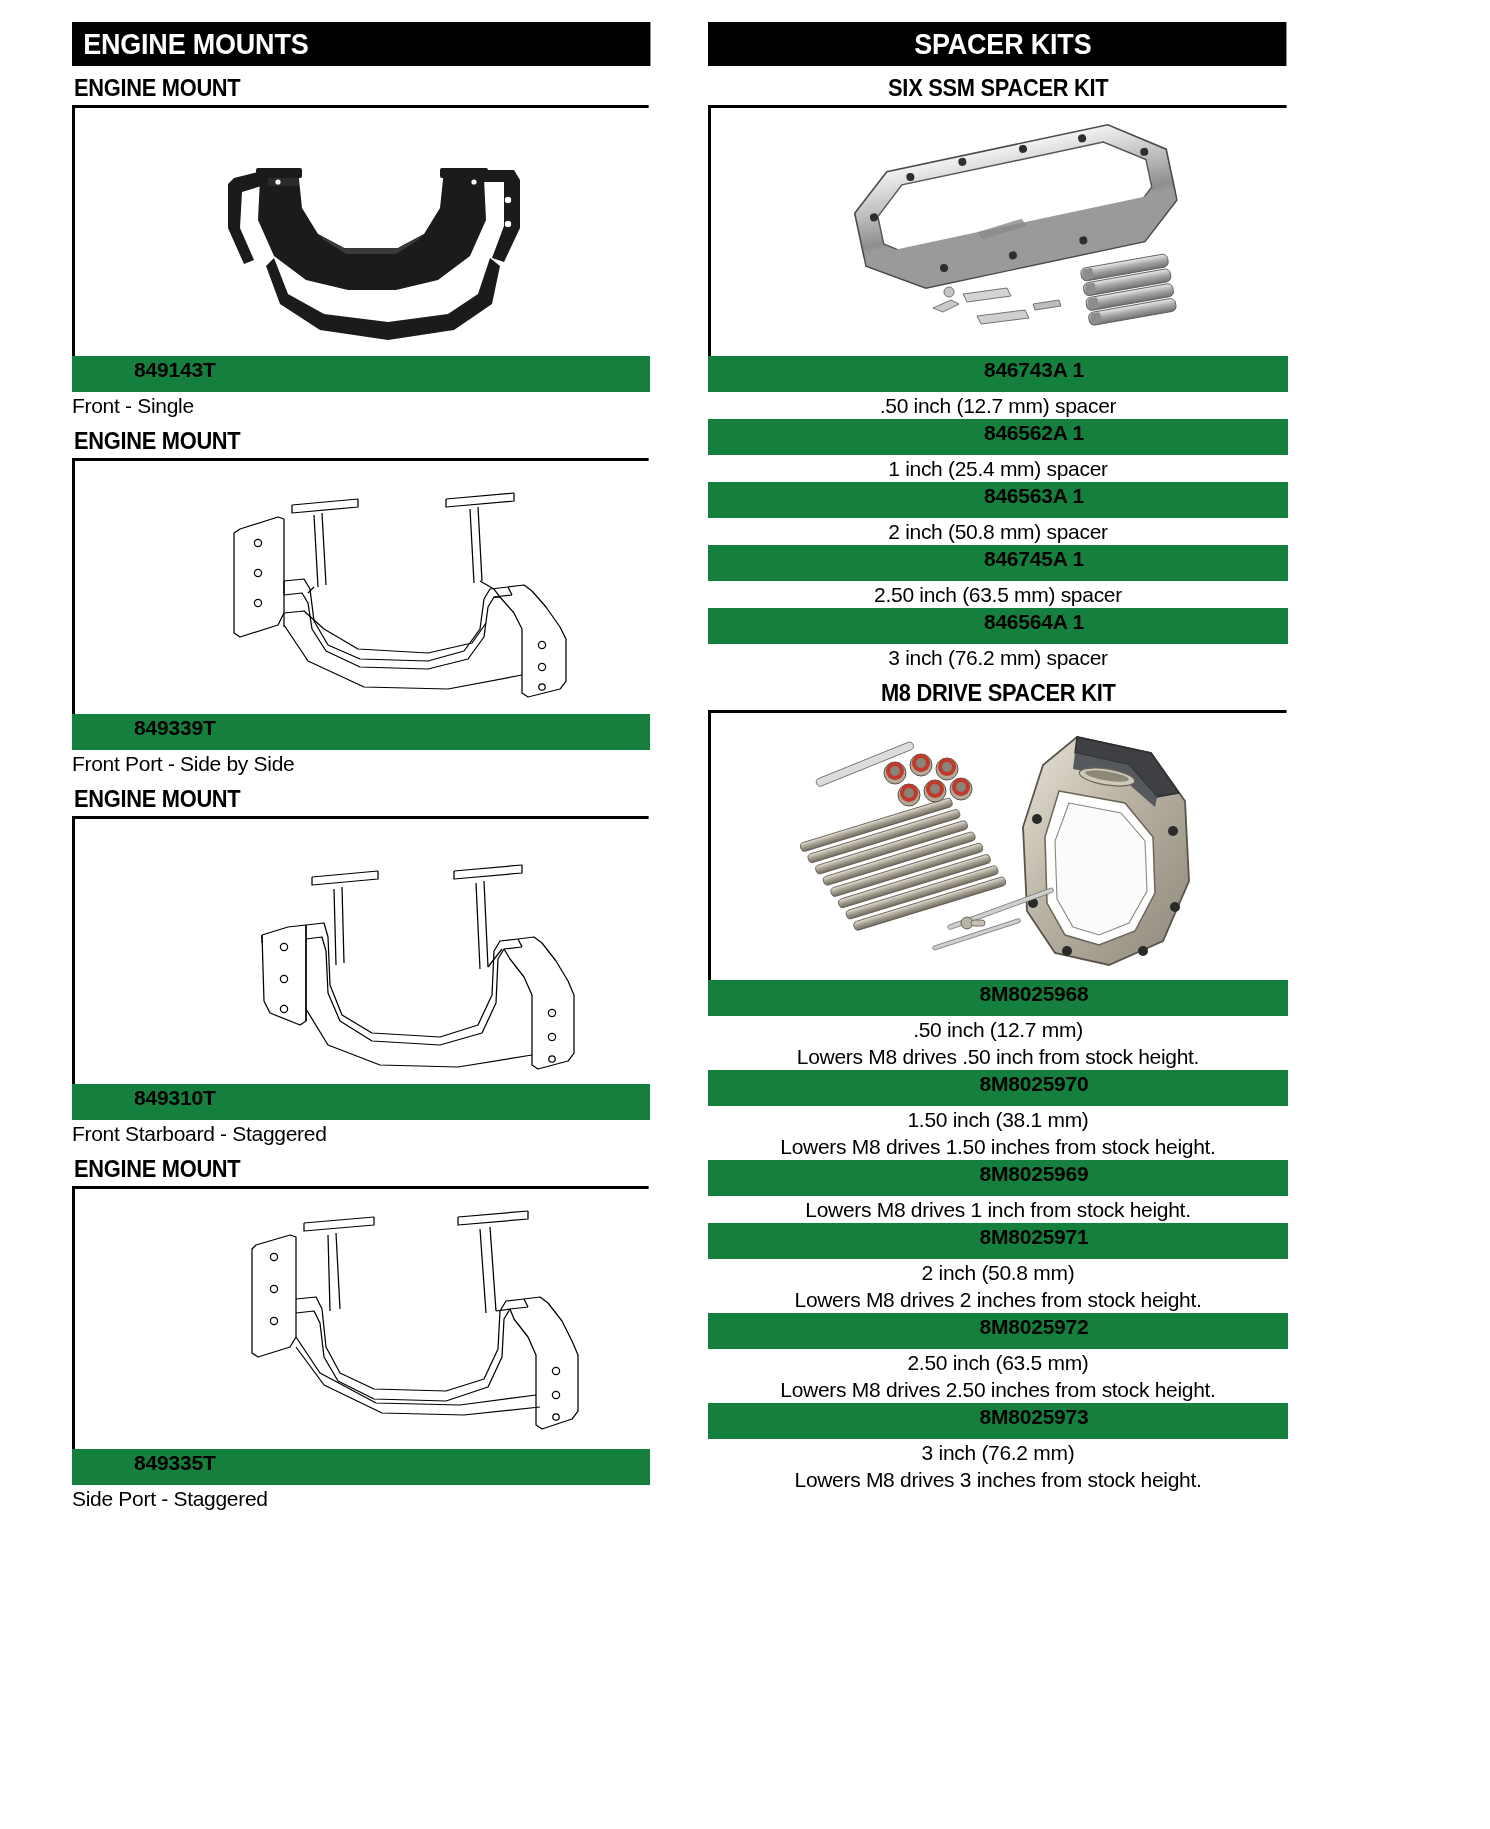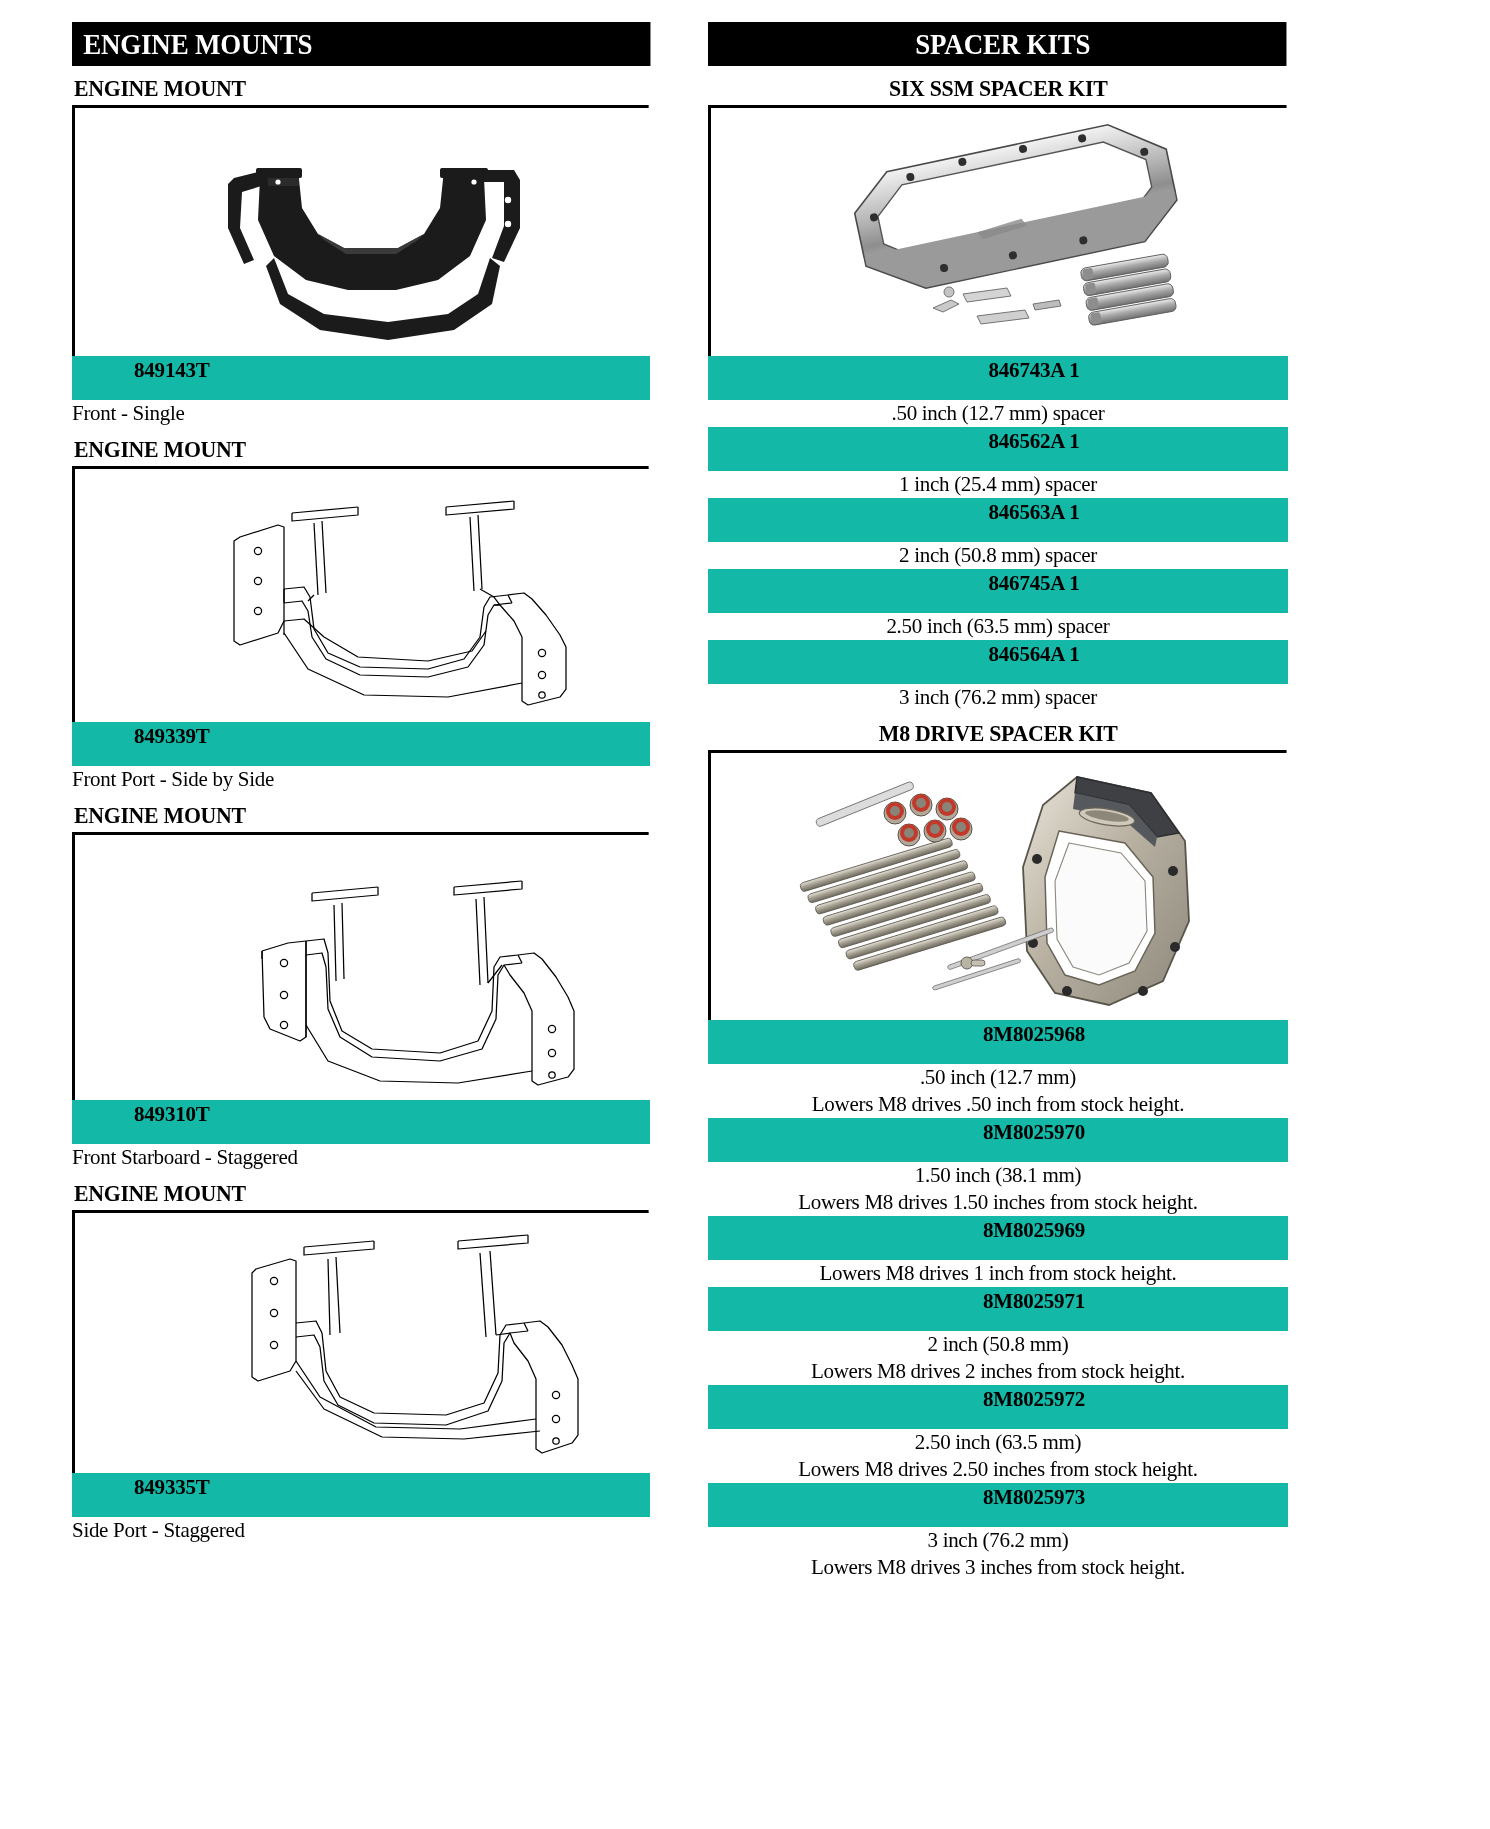--- a/index.html
+++ b/index.html
@@ -17,21 +17,20 @@
     background: #fff;
     padding: 0;
   }
   .columns {
     display: flex;
     gap: 48px;
     padding: 22px 0 0 0;
   }
   .col {
     width: 578px;
-    font-family: Liberation Serif, serif;
   }
   .col-left  { margin-left: 72px; }
   .col-right { margin-left: 10px; width: 580px; text-align: center; }
 
   
   .section-bar {
     background: #000000;
     color: #ffffff;
     font-size: 29px;
     font-weight: bold;
@@ -67,25 +66,25 @@
     border-left: 3px solid #000;
     min-height: 40px;
   }
   .figure .art {
     display: block;
     margin: 0 auto;
   }
 
   
   .pn-band {
-    background: #14b8a6;
+    background: #15803d;
     font-size: 21px;
     font-weight: bold;
     line-height: 28px;
-    height: 44px;
+    height: 36px;
     padding-left: 62px;
     letter-spacing: -0.2px;
     white-space: nowrap;
     overflow: hidden;
   }
   .pn-band.wide { padding-left: 72px; }
 
   
   .desc {
     font-size: 21px;

